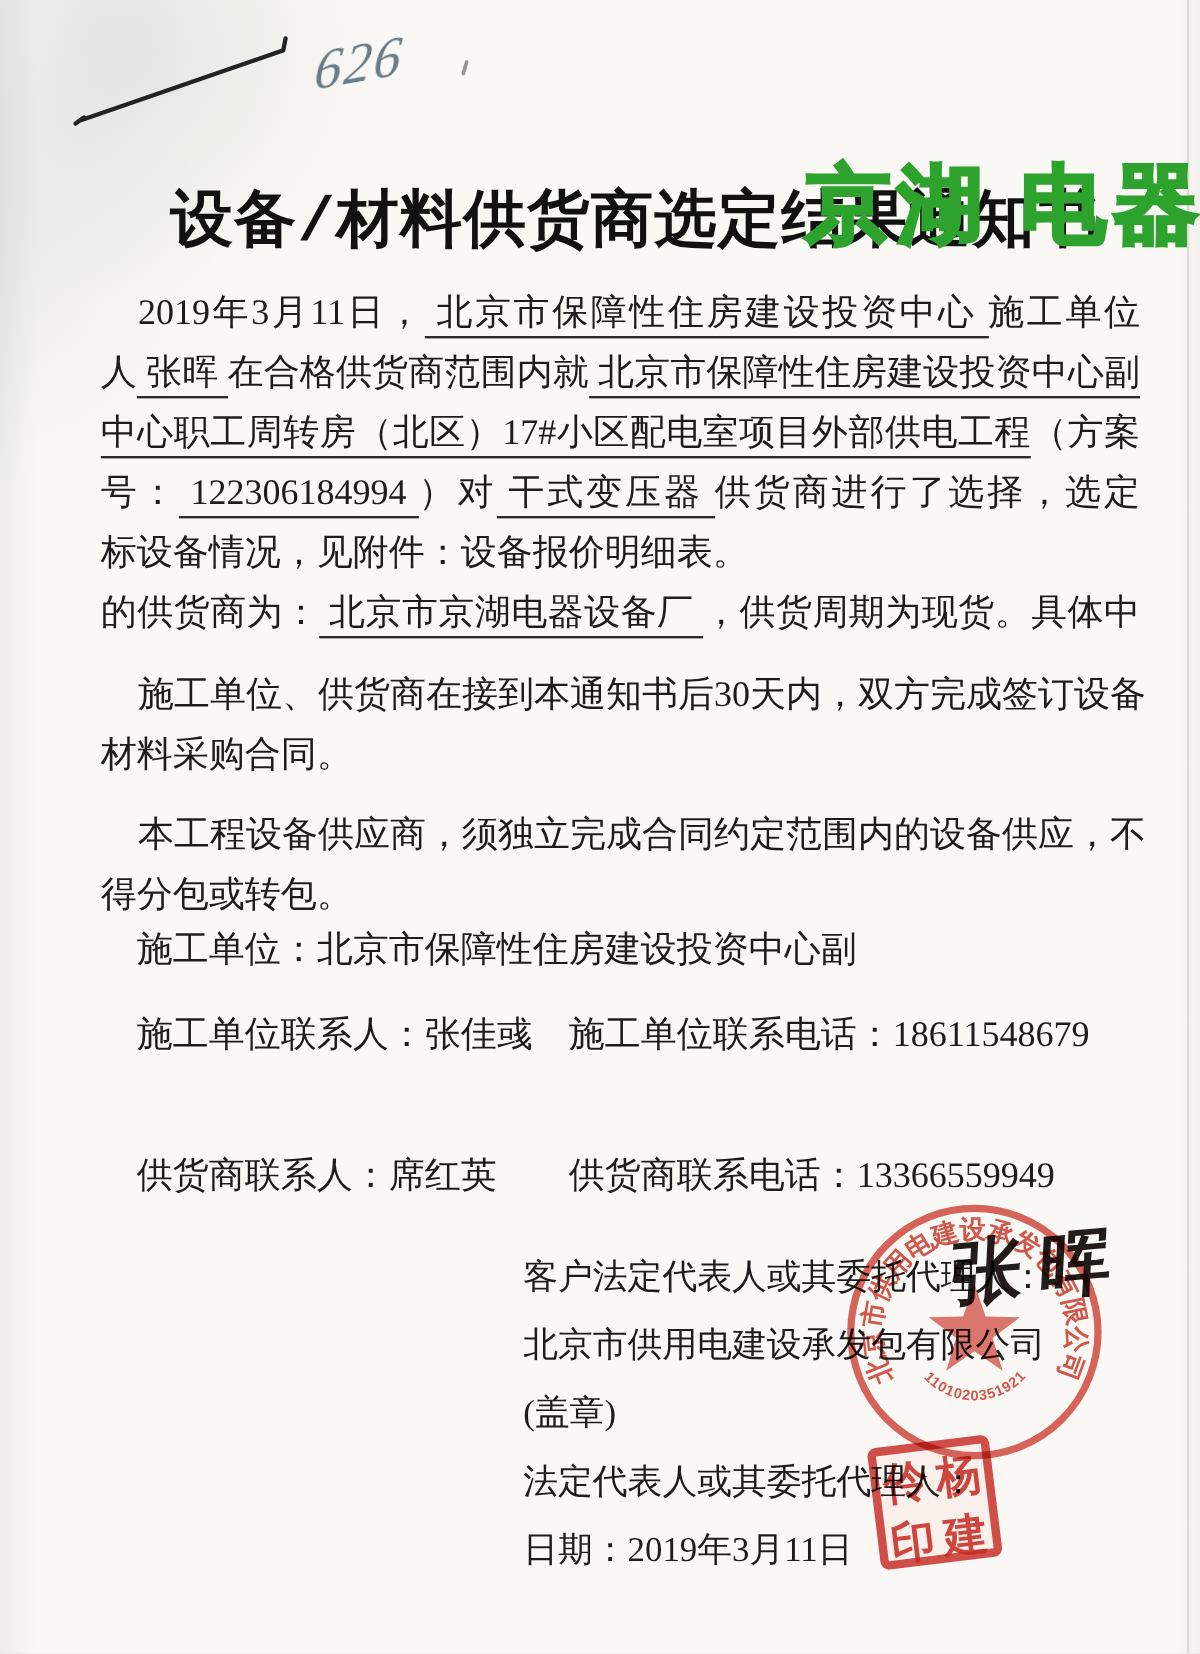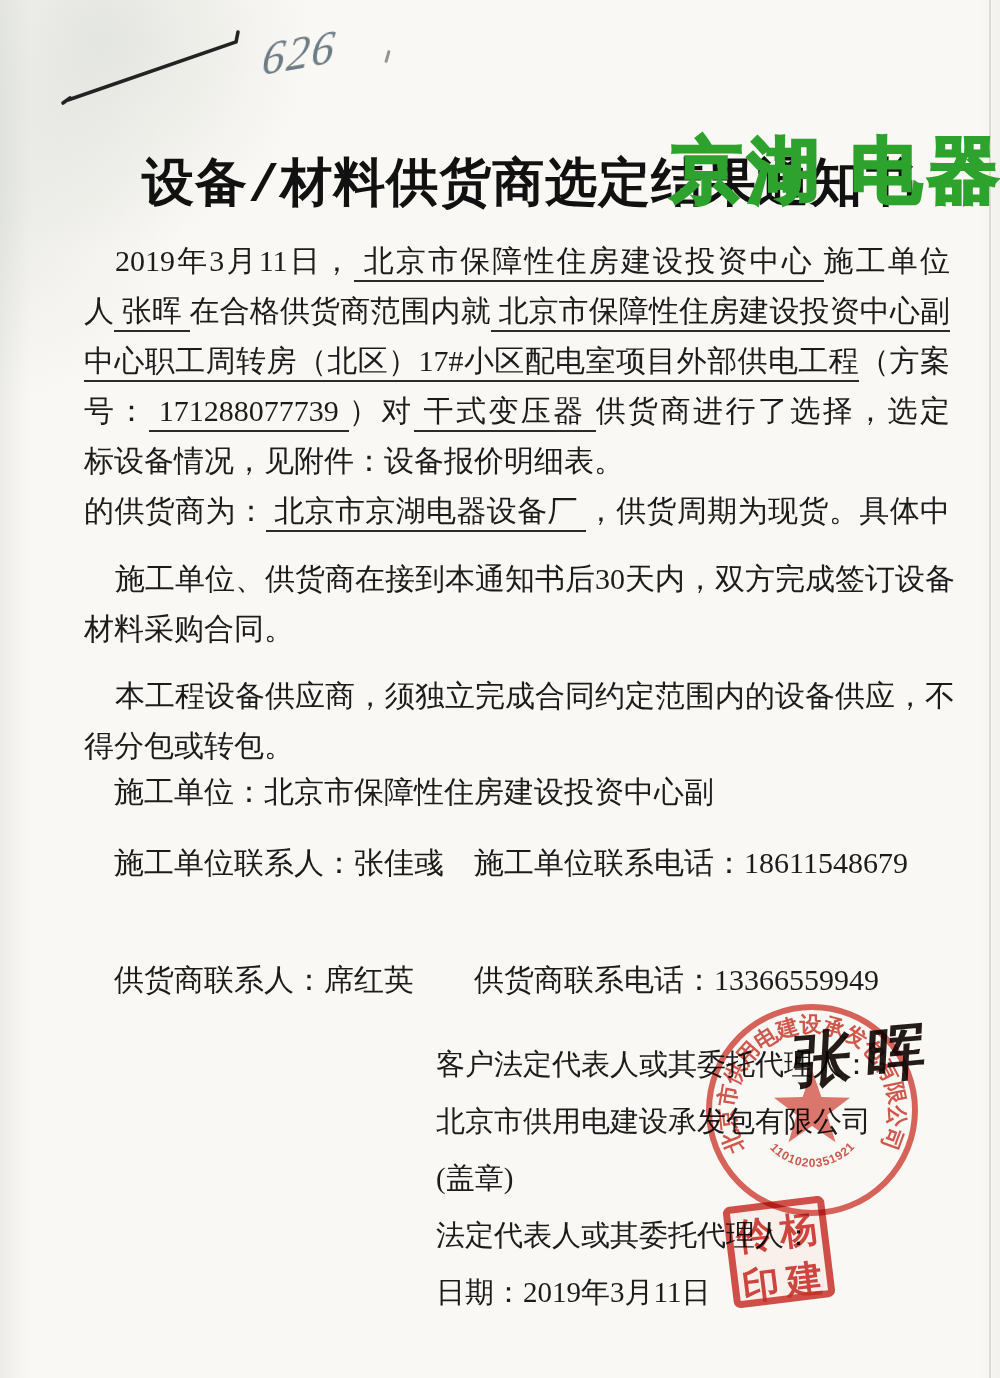--- a/index.html
+++ b/index.html
@@ -106,21 +106,21 @@
 
   <div class="corner-scribble">626</div>
 
   <div class="doc-title">设备/材料供货商选定结果通知书</div>
   <div class="watermark" style="color: rgb(45, 163, 45);">京湖 电器</div>
 
   <div class="para p-0">
       <div class="tline indent just"><span class="seg">2019年3月11日，</span><span class="seg u"> 北京市保障性住房建设投资中心 </span><span class="seg">施工单位</span></div>
       <div class="tline just"><span class="seg">人</span><span class="seg u"> 张晖 </span><span class="seg">在合格供货商范围内就</span><span class="seg u"> 北京市保障性住房建设投资中心副</span></div>
       <div class="tline just"><span class="seg u">中心职工周转房（北区）17#小区配电室项目外部供电工程</span><span class="seg">（方案</span></div>
-      <div class="tline just"><span class="seg">号：</span><span class="seg u"> 171288077739 </span><span class="seg">）对</span><span class="seg u"> 干式变压器 </span><span class="seg">供货商进行了选择，选定</span></div>
+      <div class="tline just"><span class="seg">号：</span><span class="seg u"> 122306184994 </span><span class="seg">）对</span><span class="seg u"> 干式变压器 </span><span class="seg">供货商进行了选择，选定</span></div>
       <div class="tline"><span class="seg">标设备情况，见附件：设备报价明细表。</span></div>
       <div class="tline just"><span class="seg">的供货商为：</span><span class="seg u"> 北京市京湖电器设备厂 </span><span class="seg">，供货周期为现货。具体中</span></div>
     </div>
   <div class="para p-1">
       <div class="tline indent just"><span class="seg">施工单位、供货商在接到本通知书后30天内，双方完成签订设备</span></div>
       <div class="tline"><span class="seg">材料采购合同。</span></div>
     </div>
   <div class="para p-2">
       <div class="tline indent just"><span class="seg">本工程设备供应商，须独立完成合同约定范围内的设备供应，不</span></div>
       <div class="tline"><span class="seg">得分包或转包。</span></div>

